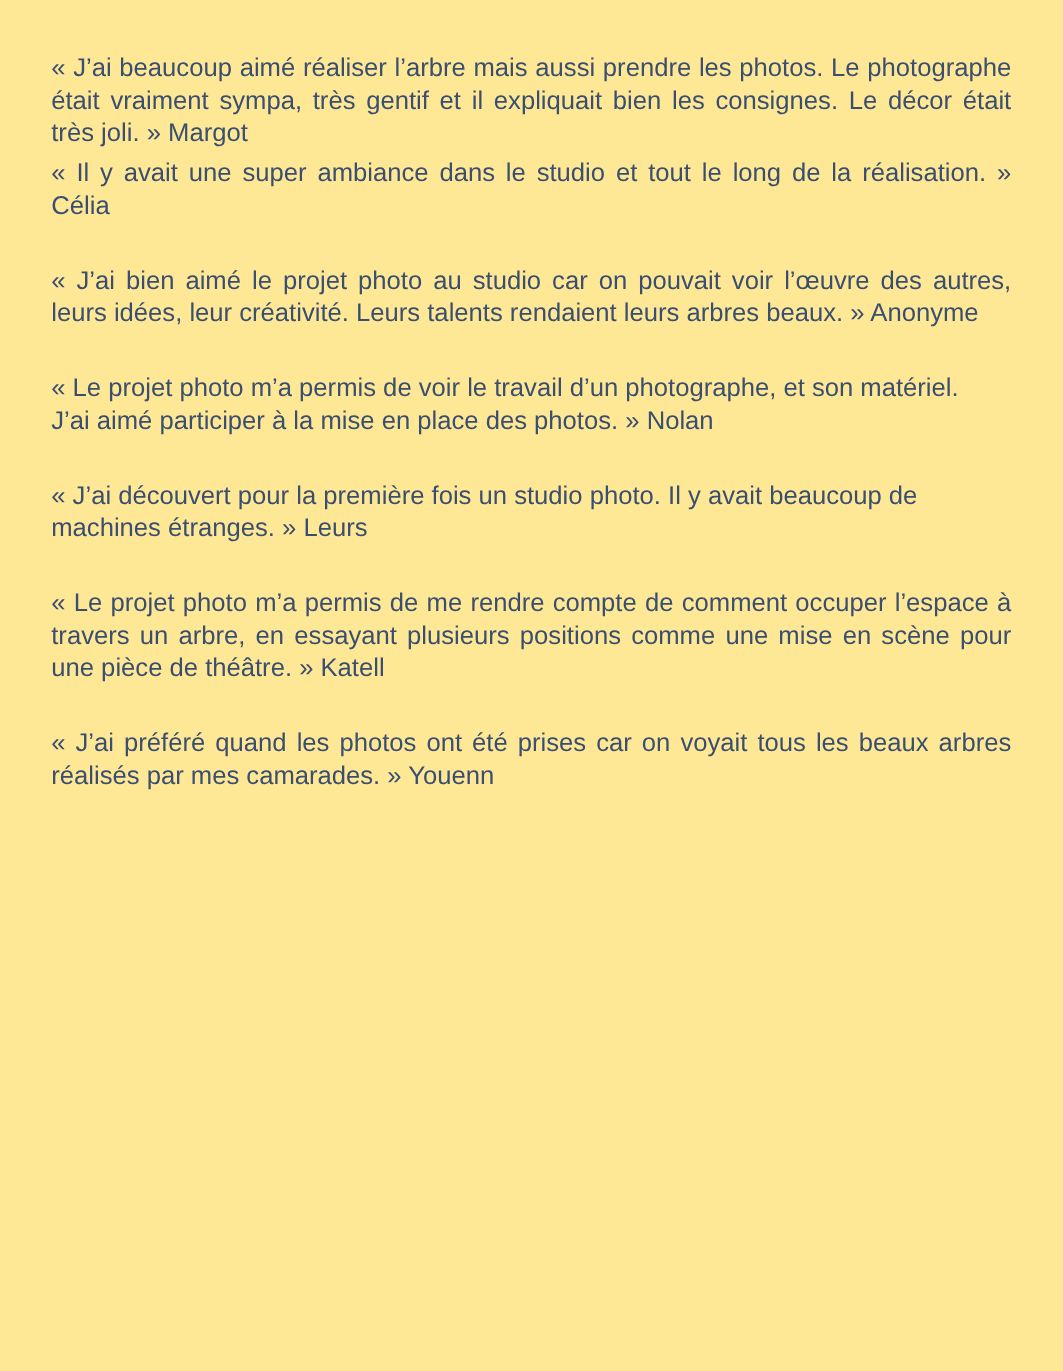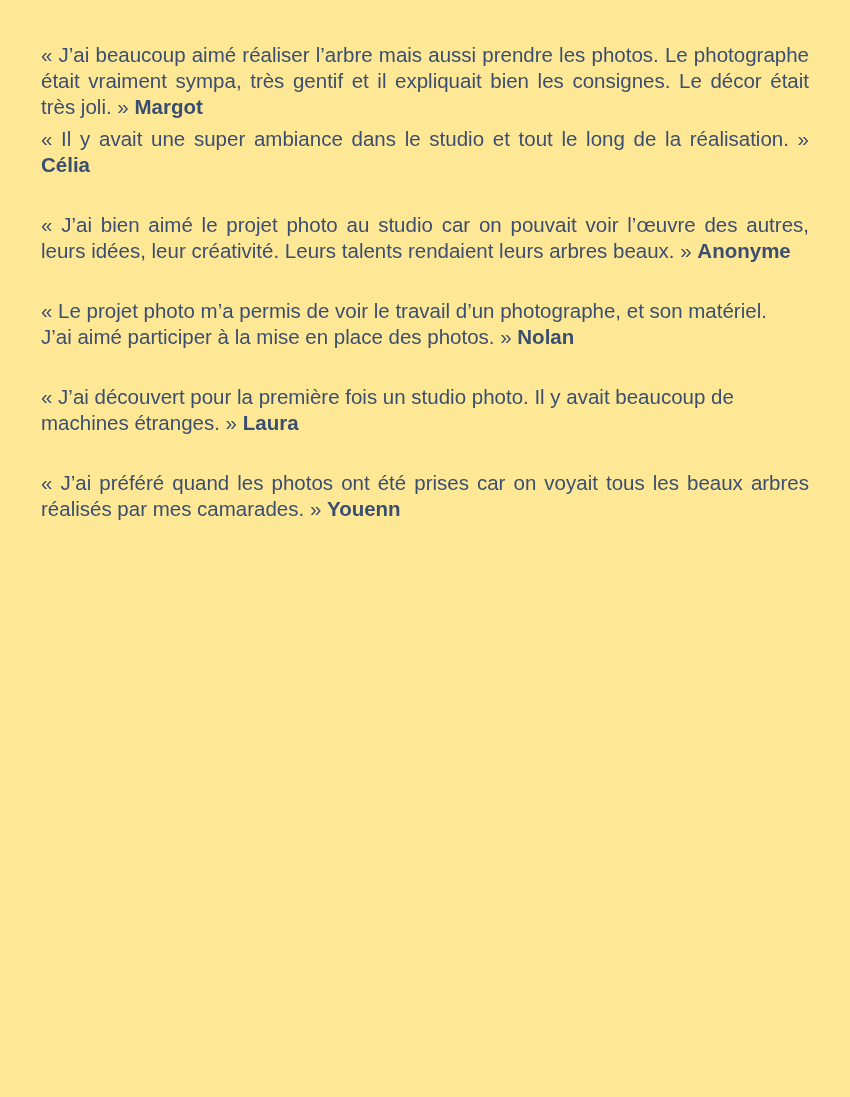--- a/index.html
+++ b/index.html
@@ -25,21 +25,20 @@
     }
     .quote {
       margin: 0;
       padding: 0;
     }
     .quote.justify {
       text-align: justify;
     }
     .quote .author {
       margin-left: 0;
-      font-weight: bold;
     }
   </style>
 </head>
 <body>
 
 <div class="page">
 
   <p class="quote justify" style="margin-bottom:6px;">
     <span>« J’ai beaucoup aimé réaliser l’arbre mais aussi prendre les photos. Le photographe était vraiment sympa, très gentif et il expliquait bien les consignes. Le décor était très joli. »</span>
     <span class="author">Margot</span>
@@ -56,25 +55,29 @@
   </p>
 
 
   <p class="quote" style="margin-bottom:34px; width:730px;">
     <span>« Le projet photo m’a permis de voir le travail d’un photographe, et son matériel. J’ai aimé participer à la mise en place des photos. »</span>
     <span class="author">Nolan</span>
   </p>
 
   <p class="quote" style="margin-bottom:34px; width:745px;">
     <span>« J’ai découvert pour la première fois un studio photo. Il y avait beaucoup de machines étranges. »</span>
-    <span class="author">Laura</span>
+    <span class="author">Leurs</span>
   </p>
 
 
 
 
+  <p class="quote justify" style="margin-bottom:34px;">
+    <span>« Le projet photo m’a permis de me rendre compte de comment occuper l’espace à travers un arbre, en essayant plusieurs positions comme une mise en scène pour une pièce de théâtre. »</span>
+    <span class="author">Katell</span>
+  </p>
 
   <p class="quote justify" style="margin-bottom:0;">
     <span>« J’ai préféré quand les photos ont été prises car on voyait tous les beaux arbres réalisés par mes camarades. »</span>
     <span class="author">Youenn</span>
   </p>
 
 </div>
 
 </body></html>

